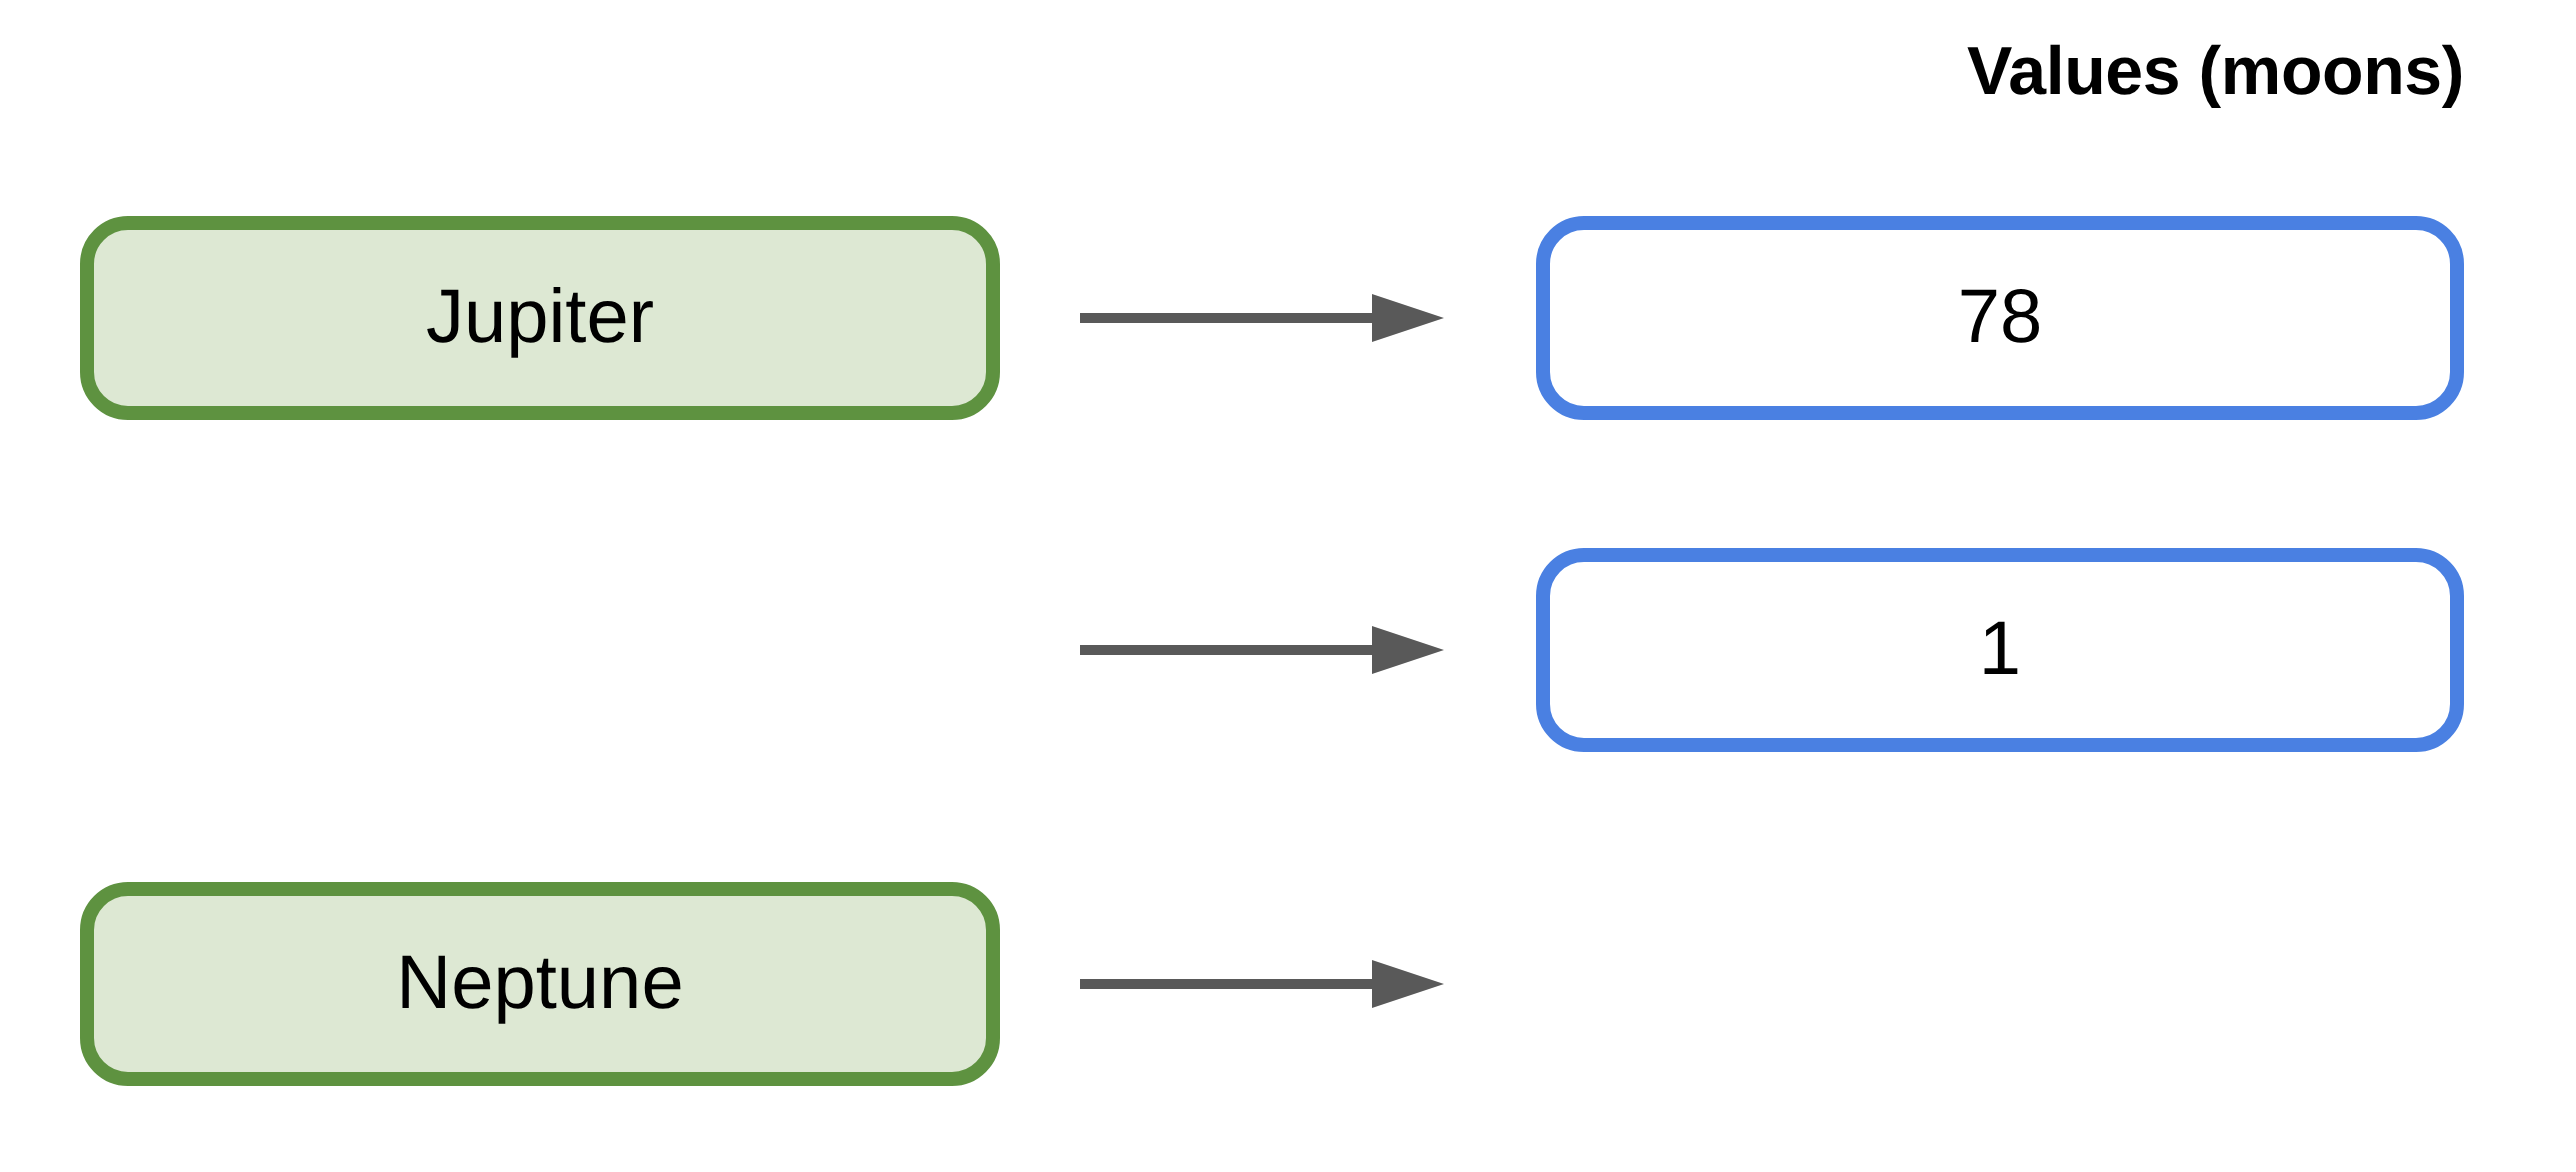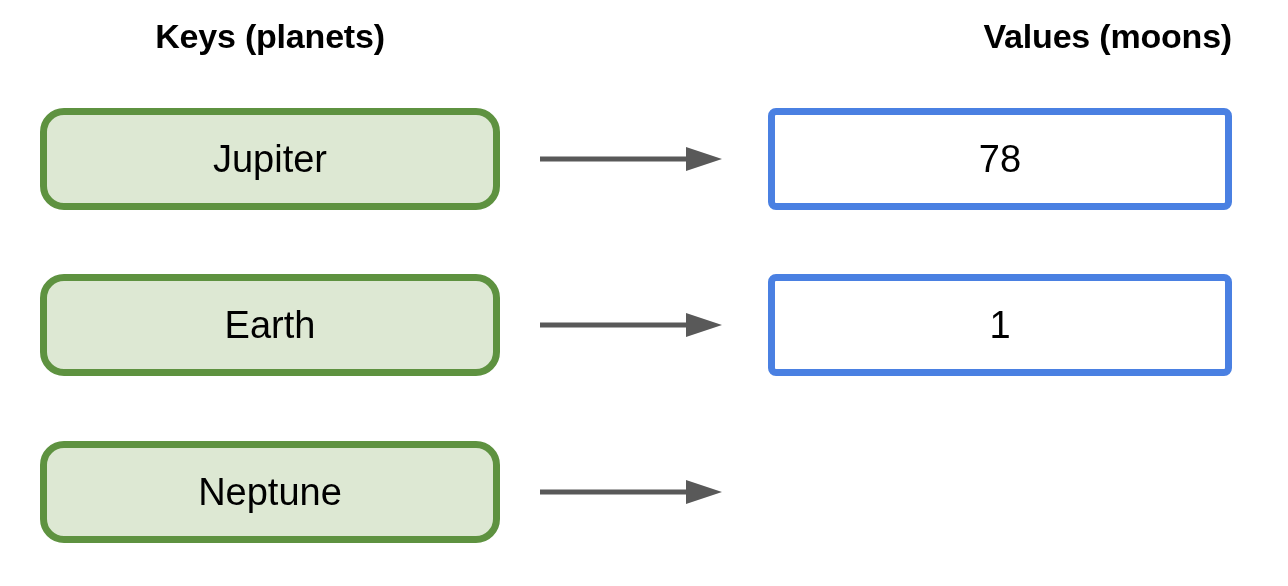--- a/index.html
+++ b/index.html
@@ -79,21 +79,21 @@
   
   .value-box {
     position: absolute;
     left: 768px;
     top: 0;
     width: 464px;
     height: 102px;
     box-sizing: border-box;
     background: #ffffff;
     border: 7px solid #4a80e2;
-    border-radius: 8px;
+    border-radius: 24px;
     display: flex;
     align-items: center;
     justify-content: center;
   }
   .value-label {
     font-size: 38px;
     font-weight: normal;
     color: #000000;
     line-height: 1;
   }
@@ -108,43 +108,39 @@
   }
   .arrow svg {
     display: block;
   }
 </style>
 </head>
 <body>
 
 <div class="diagram">
 
-  <div class="col-header keys">Keys (planets)</div>
 
   <div class="col-header values">Values (moons)</div>
 
   <div class="row r0">
     <div class="key-box">
       <span class="key-label">Jupiter</span>
     </div>
     <div class="arrow">
       <svg width="190" height="40" viewBox="0 0 190 40" xmlns="http://www.w3.org/2000/svg">
         <rect x="4" y="17.5" width="152" height="5" fill="#595959"></rect>
         <polygon points="150,8 186,20 150,32" fill="#595959"></polygon>
       </svg>
     </div>
     <div class="value-box">
       <span class="value-label">78</span>
     </div>
   </div>
 
   <div class="row r1">
-    <div class="key-box">
-      <span class="key-label">Earth</span>
-    </div>
     <div class="arrow">
       <svg width="190" height="40" viewBox="0 0 190 40" xmlns="http://www.w3.org/2000/svg">
         <rect x="4" y="17.5" width="152" height="5" fill="#595959"></rect>
         <polygon points="150,8 186,20 150,32" fill="#595959"></polygon>
       </svg>
     </div>
     <div class="value-box">
       <span class="value-label">1</span>
     </div>
   </div>

